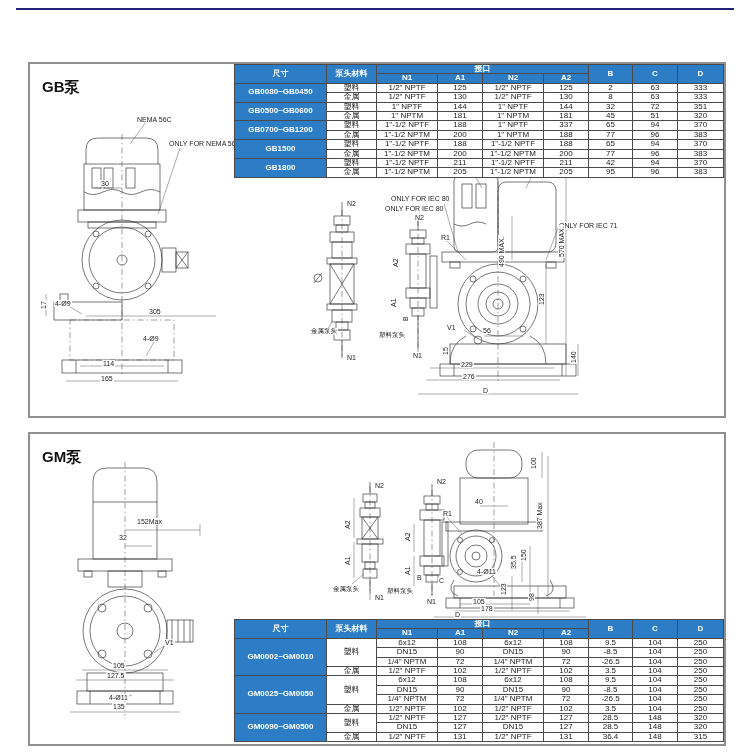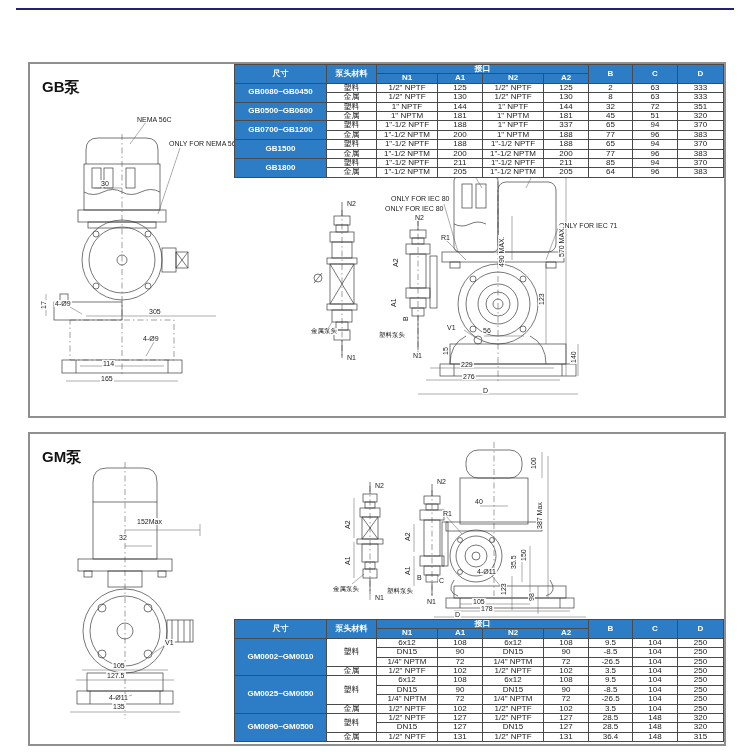--- a/index.html
+++ b/index.html
@@ -290,31 +290,31 @@
               <td class="val">96</td>
               <td class="val">383</td>
             </tr>
             <tr>
               <td class="szc" rowspan="2">GB1800</td>
               <td class="mat">塑料</td>
               <td class="val">1"-1/2 NPTF</td>
               <td class="val">211</td>
               <td class="val">1"-1/2 NPTF</td>
               <td class="val">211</td>
-              <td class="val">85</td>
+              <td class="val">42</td>
               <td class="val">94</td>
               <td class="val">370</td>
             </tr>
             <tr>
               <td class="mat">金属</td>
               <td class="val">1"-1/2 NPTM</td>
               <td class="val">205</td>
               <td class="val">1"-1/2 NPTM</td>
               <td class="val">205</td>
-              <td class="val">64</td>
+              <td class="val">95</td>
               <td class="val">96</td>
               <td class="val">383</td>
             </tr>
           </tbody>
         </table>
       </div>
   </div>
 
   <div id="gm-box" class="panel">
     <div class="section-label">GM泵</div>

